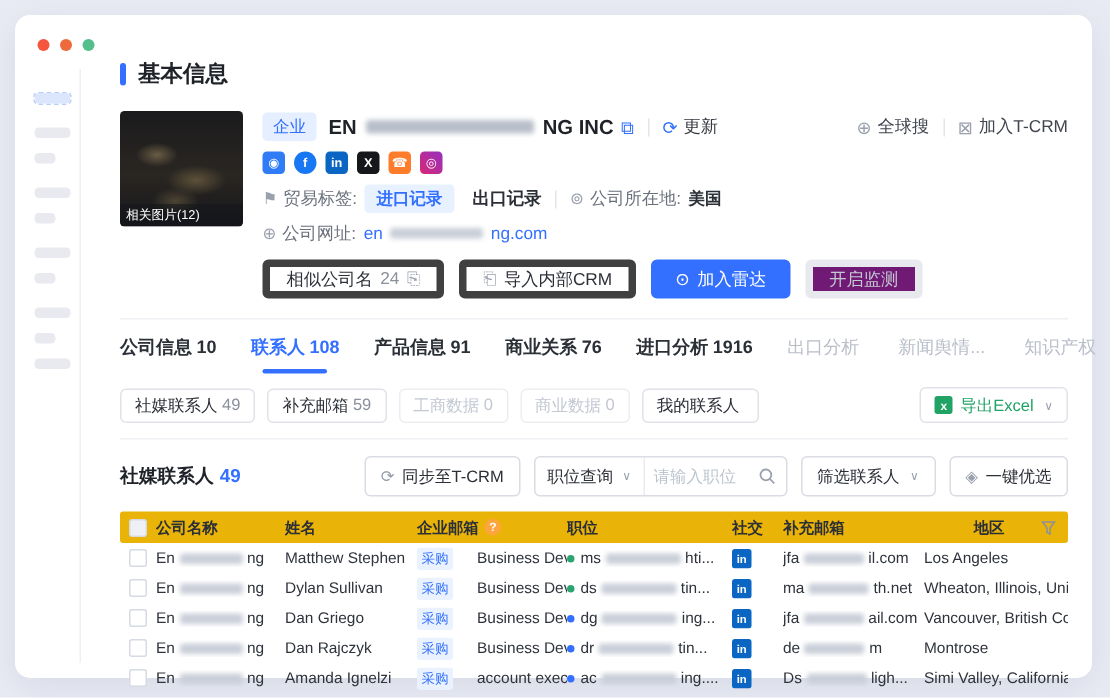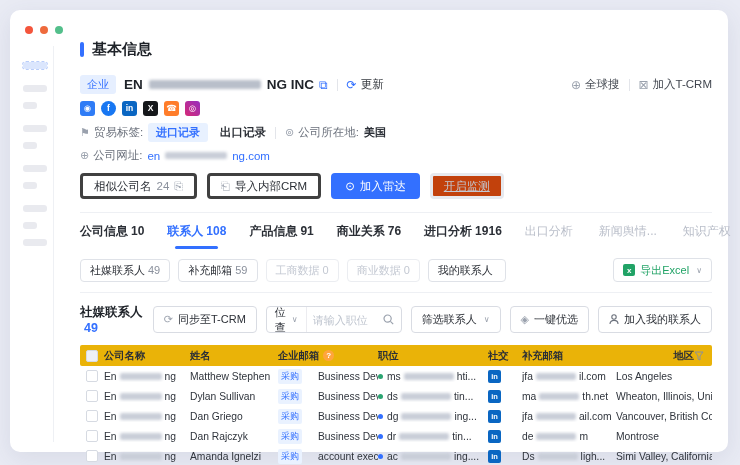--- a/index.html
+++ b/index.html
@@ -68,26 +68,26 @@
   .soc-ph { background:#ff7d2a; } .soc-ig { background:linear-gradient(45deg,#d62976,#962fbf); }
   .gicon { color:#9aa1ad; font-size:11px; margin-right:4px; }
   .meta-label { font-size:11.5px; color:#6b717c; margin-right:5px; }
   .tag-import { background:#e8f1ff; color:#3370ff; font-size:11px; font-weight:bold; padding:2px 8px; border-radius:3px; }
   .tag-export { font-size:11.5px; font-weight:bold; color:#2b2f36; margin-left:12px; }
   .strong { font-size:11px; font-weight:bold; color:#2b2f36; }
   .weblink { font-size:11.5px; color:#3370ff; display:flex; align-items:center; gap:2px; }
   .actions { display:flex; gap:10px; margin-top:10px; }
   .btn {
     height:26px; display:inline-flex; align-items:center; gap:5px; padding:0 11px;
-    border:3px solid #404040; border-radius:4px; background:#fff;
+    border:5px solid #404040; border-radius:4px; background:#fff;
     font-size:11.5px; color:#2b2f36; cursor:pointer;
   }
   .btn .cnt-gray { color:#8a909c; }
   .btn-primary { background:#3370ff; border-color:#3370ff; color:#fff; }
-  .btn-disabled { color:#c3c8d2; border-color:#e7e9ee; background:#c2410c;text-decoration:underline; }
+  .btn-disabled { color:#c3c8d2; border-color:#e7e9ee; background:#701a75; }
   .corner-links { position:absolute; right:0; top:3px; display:flex; align-items:center; font-size:11.5px; color:#41464f; }
   .corner-links .gicon { font-size:12px; }
   .divider { height:1px; background:#eef0f4; margin-top:13px; }
   
   .tabs { display:flex; gap:23px; padding-top:10px; }
   .tab { font-size:12px; font-weight:bold; color:#2b2f36; padding-bottom:9px; position:relative; cursor:pointer; white-space:nowrap; }
   .tab .cnt { margin-left:3px; }
   .tab.active { color:#3370ff; }
   .tab.active::after { content:""; position:absolute; left:8px; right:8px; bottom:0; height:3px; border-radius:2px; background:#3370ff; }
   .tab.disabled { color:#b9bec9; font-weight:normal; }
@@ -121,21 +121,21 @@
   
   .table { margin-top:10px; font-size:10.3px; }
   .trow { display:grid; grid-template-columns:24px 86px 88px 100px 110px 34px 94px 1fr;
     align-items:center; height:20px; }
   .thead { background:#eab308; border-radius:2px; font-weight:bold; color:#2b2f36; height:21px; }
   .cell { padding-right:6px; white-space:nowrap; overflow:hidden; text-overflow:ellipsis; display:flex; align-items:center; }
   .cb { width:12px; height:12px; border:1px solid #d6dae2; border-radius:2px; background:#fff; margin-left:6px; cursor:pointer; }
   .thead .cb { background:#eef0f5; }
   .qmark { width:11px; height:11px; background:#ffa53d; color:#fff; border-radius:50%;
     font-size:8px; display:inline-flex; align-items:center; justify-content:center; margin-left:4px; flex:none; }
-  .region-head { display:flex; align-items:center; justify-content:flex-end; padding-right:8px;margin-left:33px; }
+  .region-head { display:flex; align-items:center; justify-content:space-between; padding-right:8px;margin-left:33px; }
   .redact { display:inline-block; height:7px; border-radius:2px; background:#c9ced8; filter:blur(1.6px); margin:0 3px; flex:none; }
   .redact.big { height:9px; width:112px; background:#b9bfca; }
   .r-comp { width:42px; } .r-mail { width:50px; } .r-mail2 { width:40px; } .r-web { width:62px; }
   .pos-badge { font-size:9px; padding:1px 3px; border-radius:2px; margin-right:16px; flex:none; }
   .badge-blue { color:#3370ff; background:#eaf2ff; }
   .mdot { width:5px; height:5px; border-radius:50%; margin-right:4px; flex:none; }
   .dot-green { background:#2ba471; } .dot-blue { background:#3370ff; }
   .li-sq { width:13px; height:13px; background:#0a66c2; border-radius:2px; color:#fff; font-size:7.5px; font-weight:bold;
     display:flex; align-items:center; justify-content:center; }
   .cell-text { color:#2f343c; }
@@ -165,20 +165,23 @@
   </div>
 
   <div class="main">
 
     <div class="page-head">
       <div class="head-bar"></div>
       <div class="page-title">基本信息</div>
     </div>
 
     <div class="company">
+      <div class="photo">
+        <div class="photo-caption">相关图片(12)</div>
+      </div>
       <div class="info">
         <div class="irow">
           <span class="badge-ent">企业</span>
           <span class="cname">
             <span>EN</span>
             <span class="redact big"></span>
             <span>NG INC</span>
           </span>
           <span class="icon-blue">⧉</span>
           <span class="vdiv"></span>
@@ -308,27 +311,20 @@
           </div>
         </div>
         <button class="tbtn">
           <span>筛选联系人</span>
           <span class="chev">∨</span>
         </button>
         <button class="tbtn">
           <span class="gicon" style="margin:0">◈</span>
           <span>一键优选</span>
         </button>
-        <button class="tbtn">
-          <svg width="10" height="11" viewBox="0 0 10 11">
-              <circle cx="5" cy="3" r="2.2" fill="none" stroke="#6b717c" stroke-width="1.1"></circle>
-              <path d="M1 10 C1 7.4 3 6.4 5 6.4 C7 6.4 9 7.4 9 10" fill="none" stroke="#6b717c" stroke-width="1.1"></path>
-            </svg>
-          <span>加入我的联系人</span>
-        </button>
       </div>
     </div>
 
     <div class="table">
       <div class="trow thead">
         <div class="cell">
             <span class="cb"></span>
           </div>
         <div class="cell">公司名称</div>
         <div class="cell">姓名</div>

